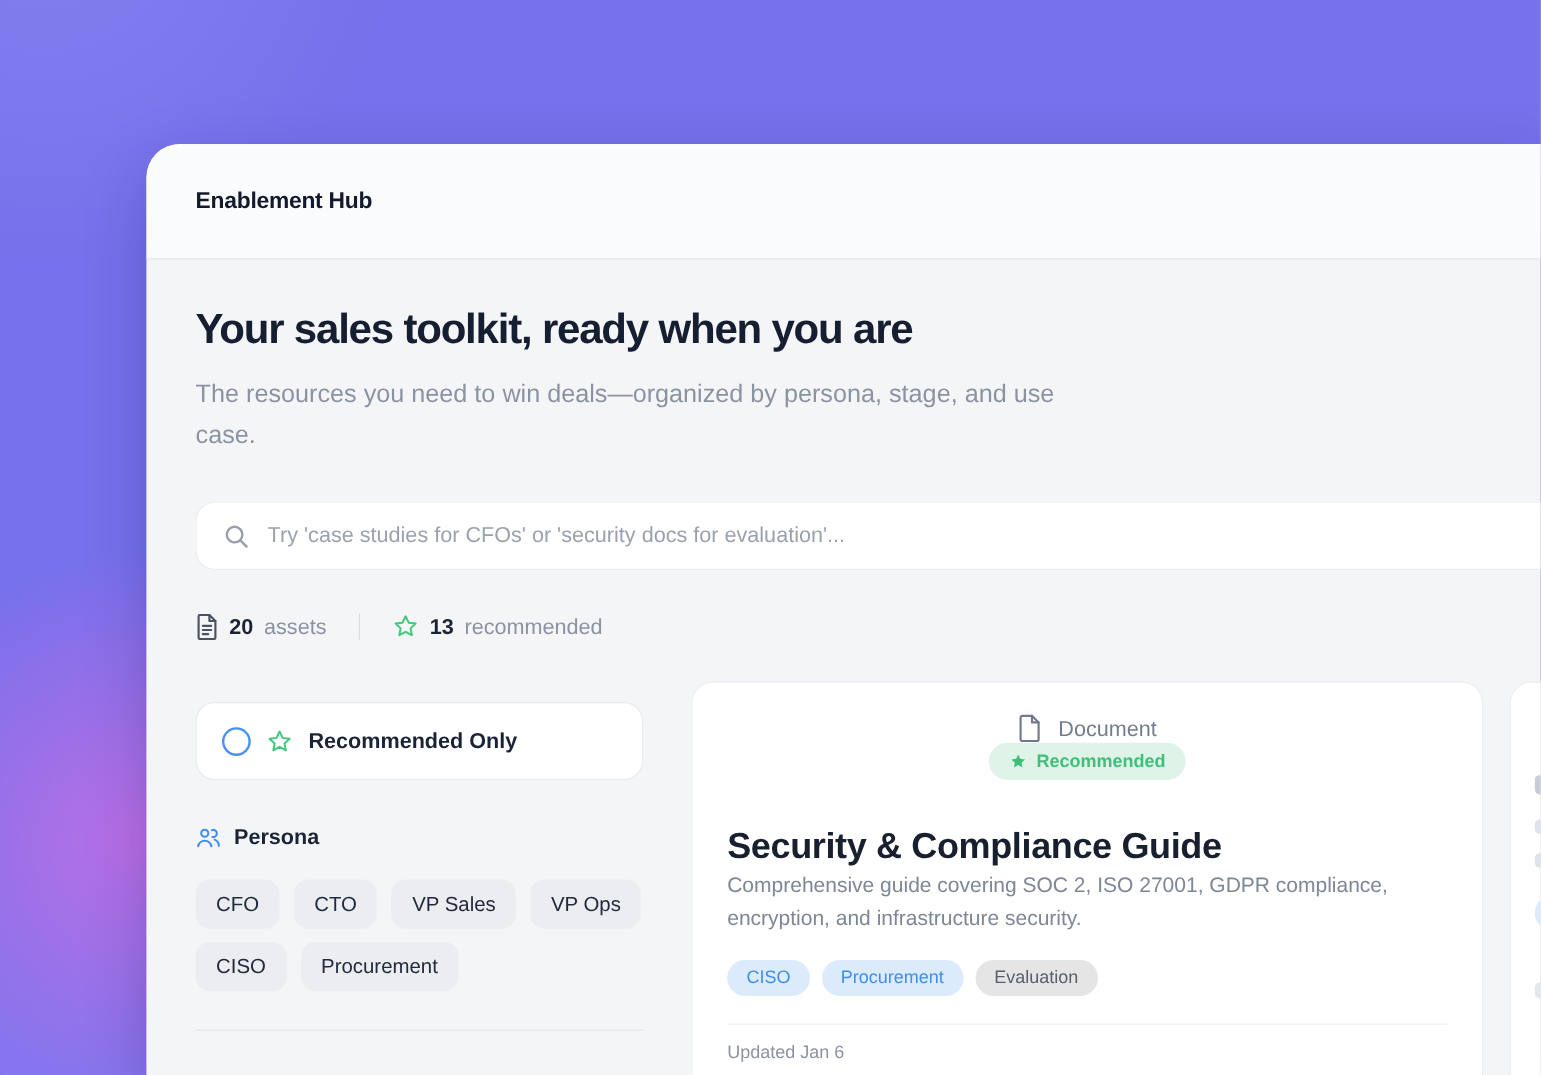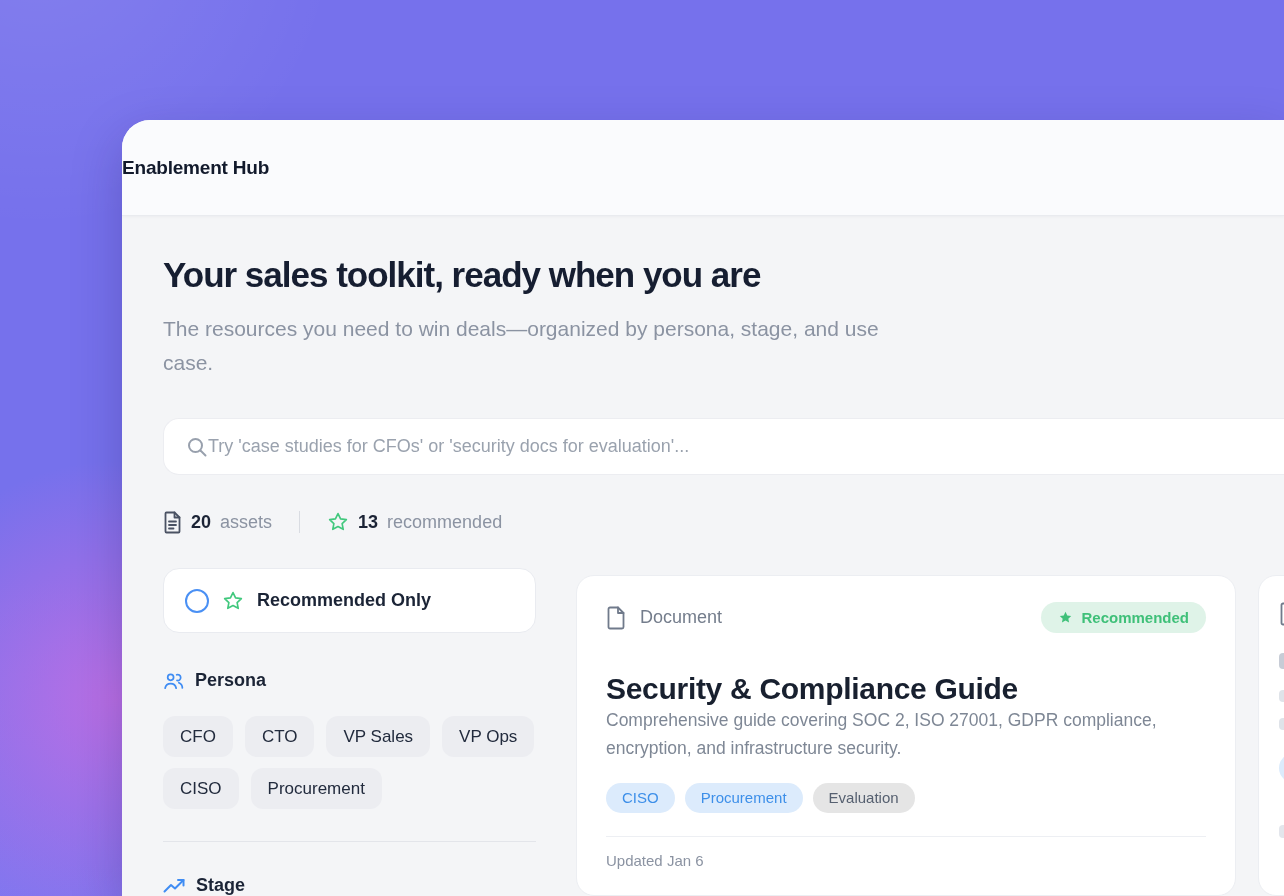--- a/index.html
+++ b/index.html
@@ -19,40 +19,41 @@
     width:1162px; height:776px;
     background:#f4f5f7;
     border-radius:28px 0 0 0;
     overflow:hidden;
     box-shadow:0 18px 50px rgba(30,25,90,0.25);
   }
   .window-header {
     height:96px; background:#fafbfd;
     border-bottom:1px solid #e9ebef;
     display:flex; align-items:center;
+    padding-left:41px;
     box-shadow:0 1px 3px rgba(20,25,50,0.04);
   }
   .app-title { font-size:19px; font-weight:700; color:#121a2c; letter-spacing:-0.2px; }
 
   .window-body { padding:38px 0 0 41px; }
 
   .hero-title {
     font-size:35px; font-weight:800; color:#161e31;
     letter-spacing:-1px; line-height:42px;
   }
   .hero-subtitle {
     margin-top:16px; max-width:770px;
     font-size:21px; color:#8b93a2; line-height:34px; font-weight:400;
   }
 
   .search-bar {
     margin-top:38px; height:57px;
     background:#ffffff; border:1px solid #ecedf1; border-right:none;
     border-radius:16px 0 0 16px;
-    display:flex; align-items:center; 
+    display:flex; align-items:center; gap:15px;
     padding-left:22px; width:1121px;
   }
   .search-bar input {
     border:none; outline:none; flex:1; height:100%;
     font-family:"Liberation Sans", sans-serif;
     font-size:18px; color:#333c4e; background:transparent;
   }
   .search-bar input::placeholder { color:#9aa2ae; }
 
   .stats-row { margin-top:36px; display:flex; align-items:flex-start; font-size:18px; }
@@ -84,21 +85,21 @@
   }
   .sidebar-divider { margin-top:32px; border-top:1px solid #e3e5ea; }
 
   
   .cards-row { display:flex; gap:22px; flex:1; align-items:stretch; }
   .card {
     background:#ffffff; border:1px solid #eceef2; border-radius:18px;
     padding:26px 29px; cursor:pointer;
   }
   .card-main { width:660px; flex:none; }
-  .card-top { display:flex; align-items:center; justify-content:space-between; }
+  .card-top { display:flex; align-items:center; justify-content:space-between;flex-direction:column; }
   .card-type { display:flex; align-items:center; gap:14px; font-size:18px; color:#747d8c; }
   .badge {
     display:flex; align-items:center; gap:8px;
     background:#dff3e8; color:#3fc079;
     font-size:15px; font-weight:600;
     padding:7px 17px; border-radius:999px;
   }
   .card-title { margin-top:39px; font-size:30px; font-weight:700; color:#18202f; letter-spacing:-0.3px; }
   .card-desc { margin-top:0; font-size:17.5px; color:#7e8795; line-height:28px; max-width:610px; }
   .tags { margin-top:21px; display:flex; gap:10px; }

